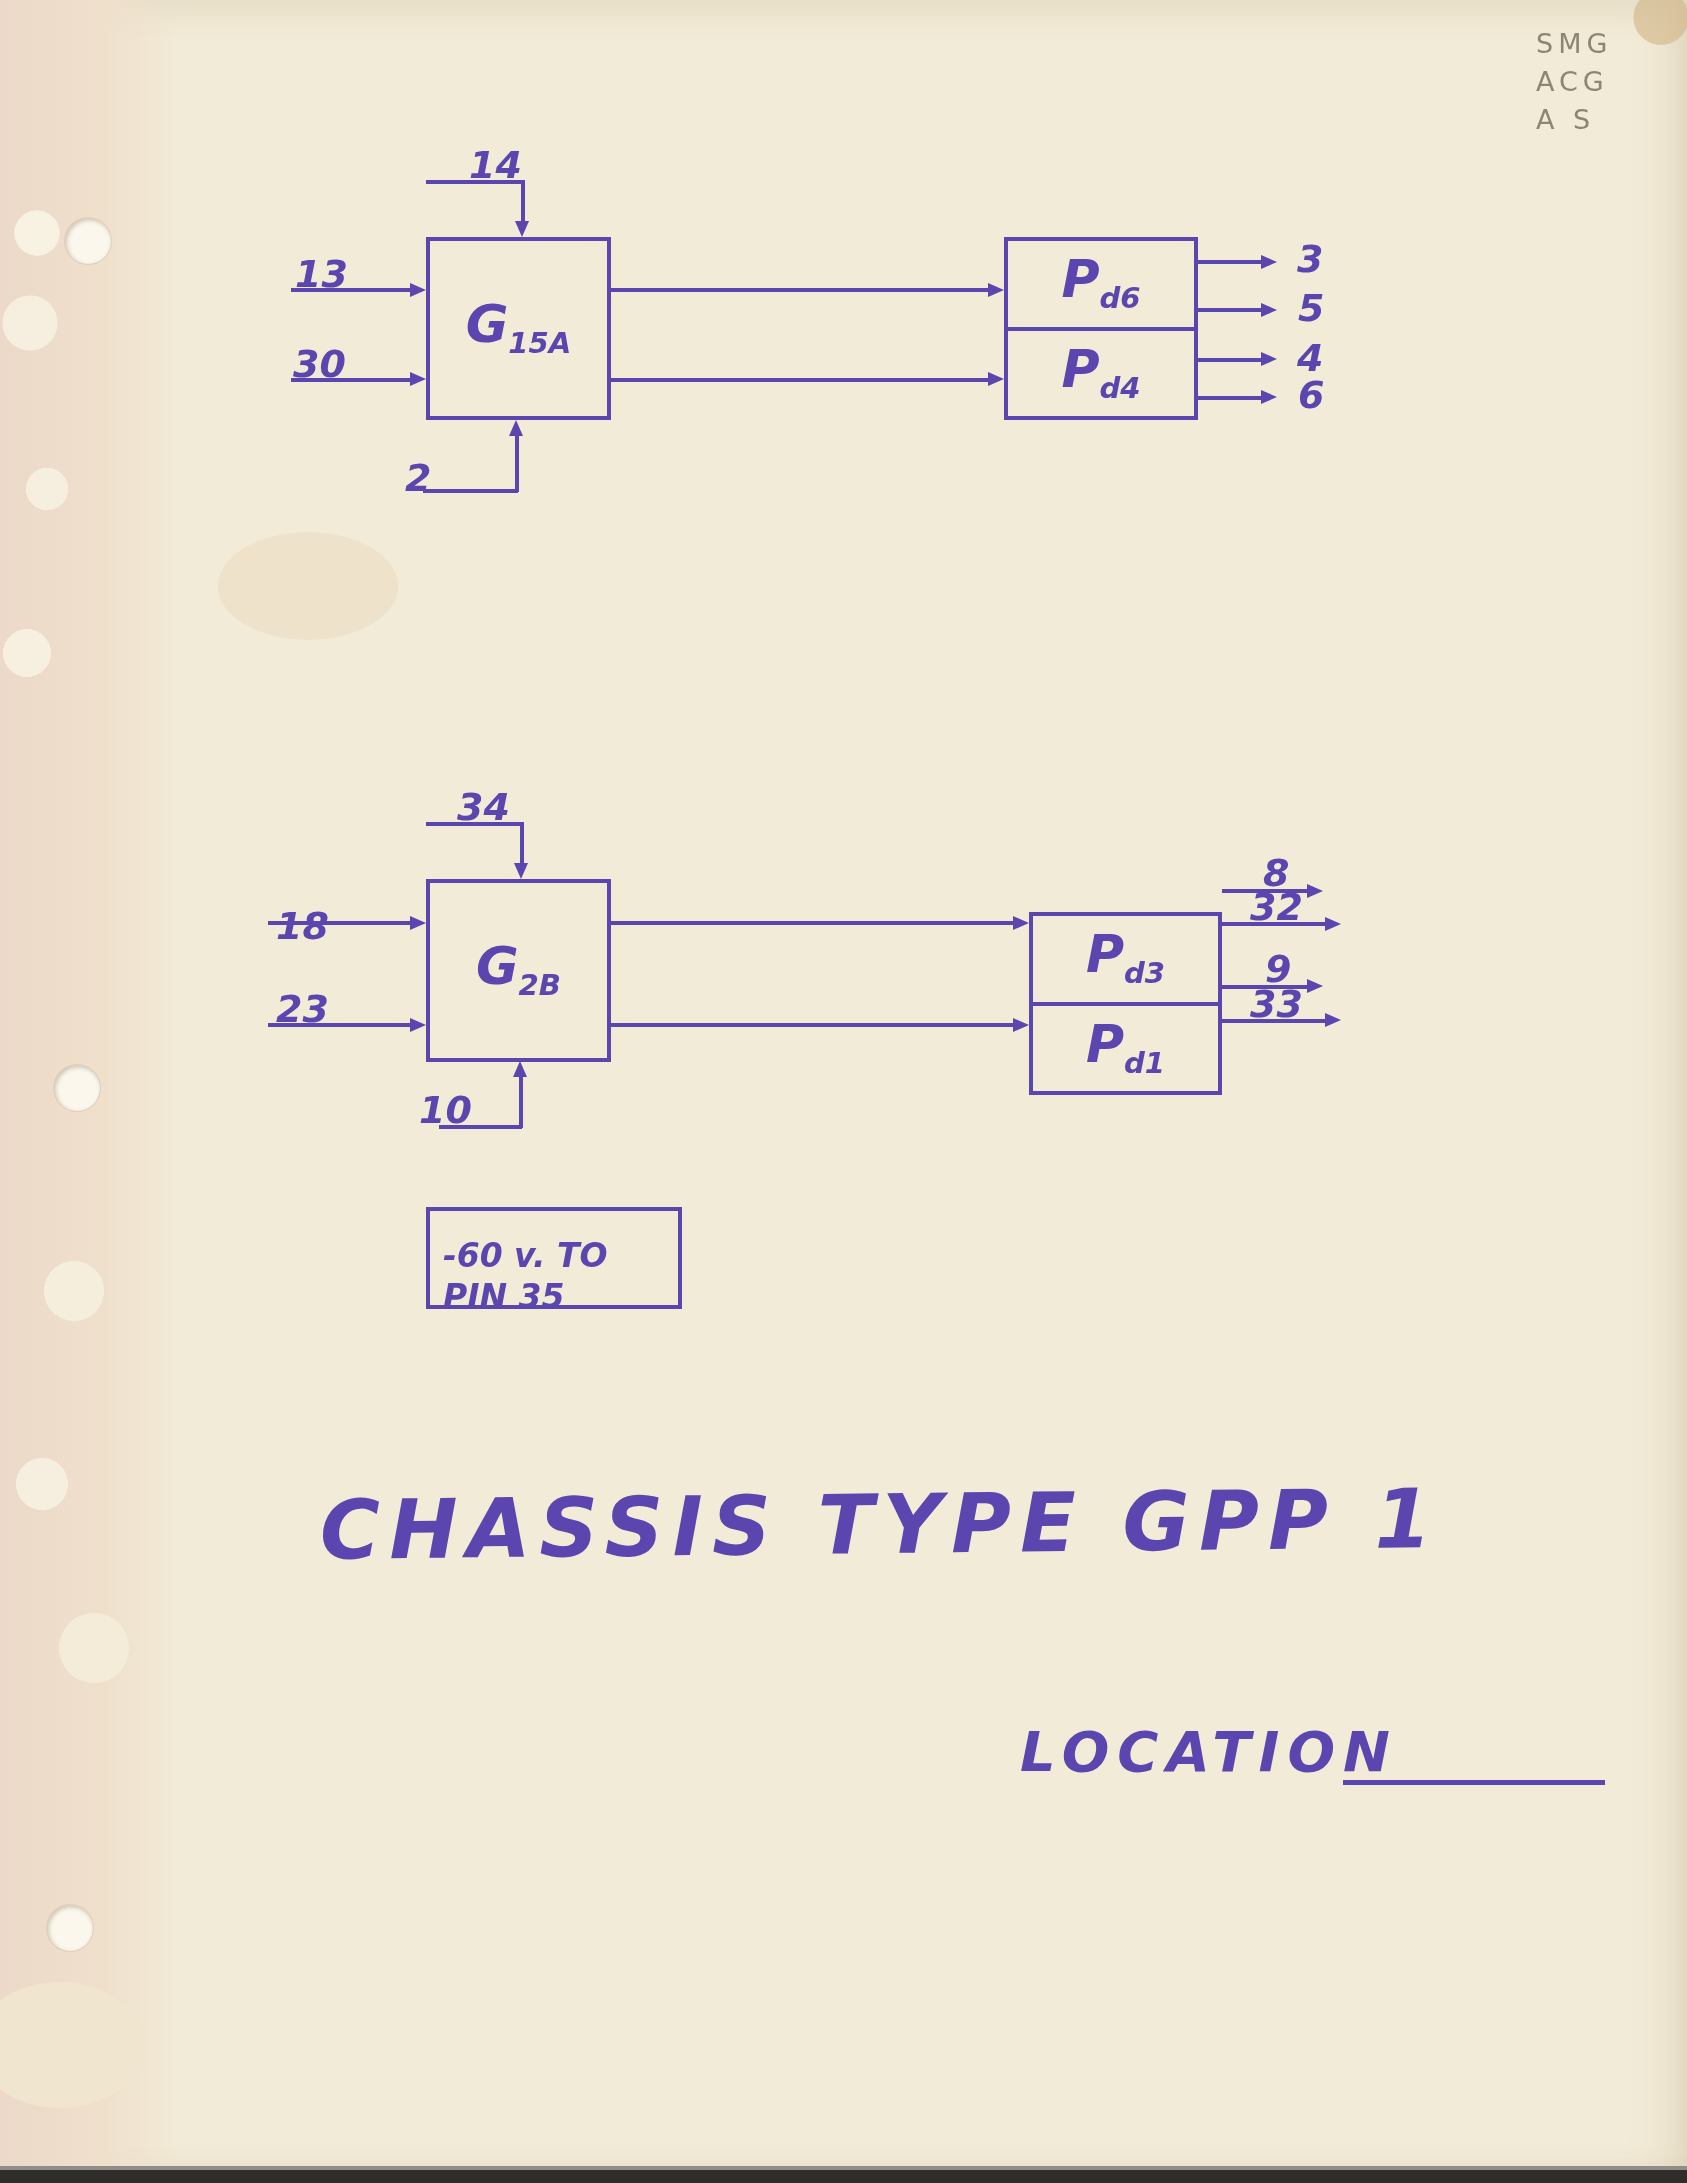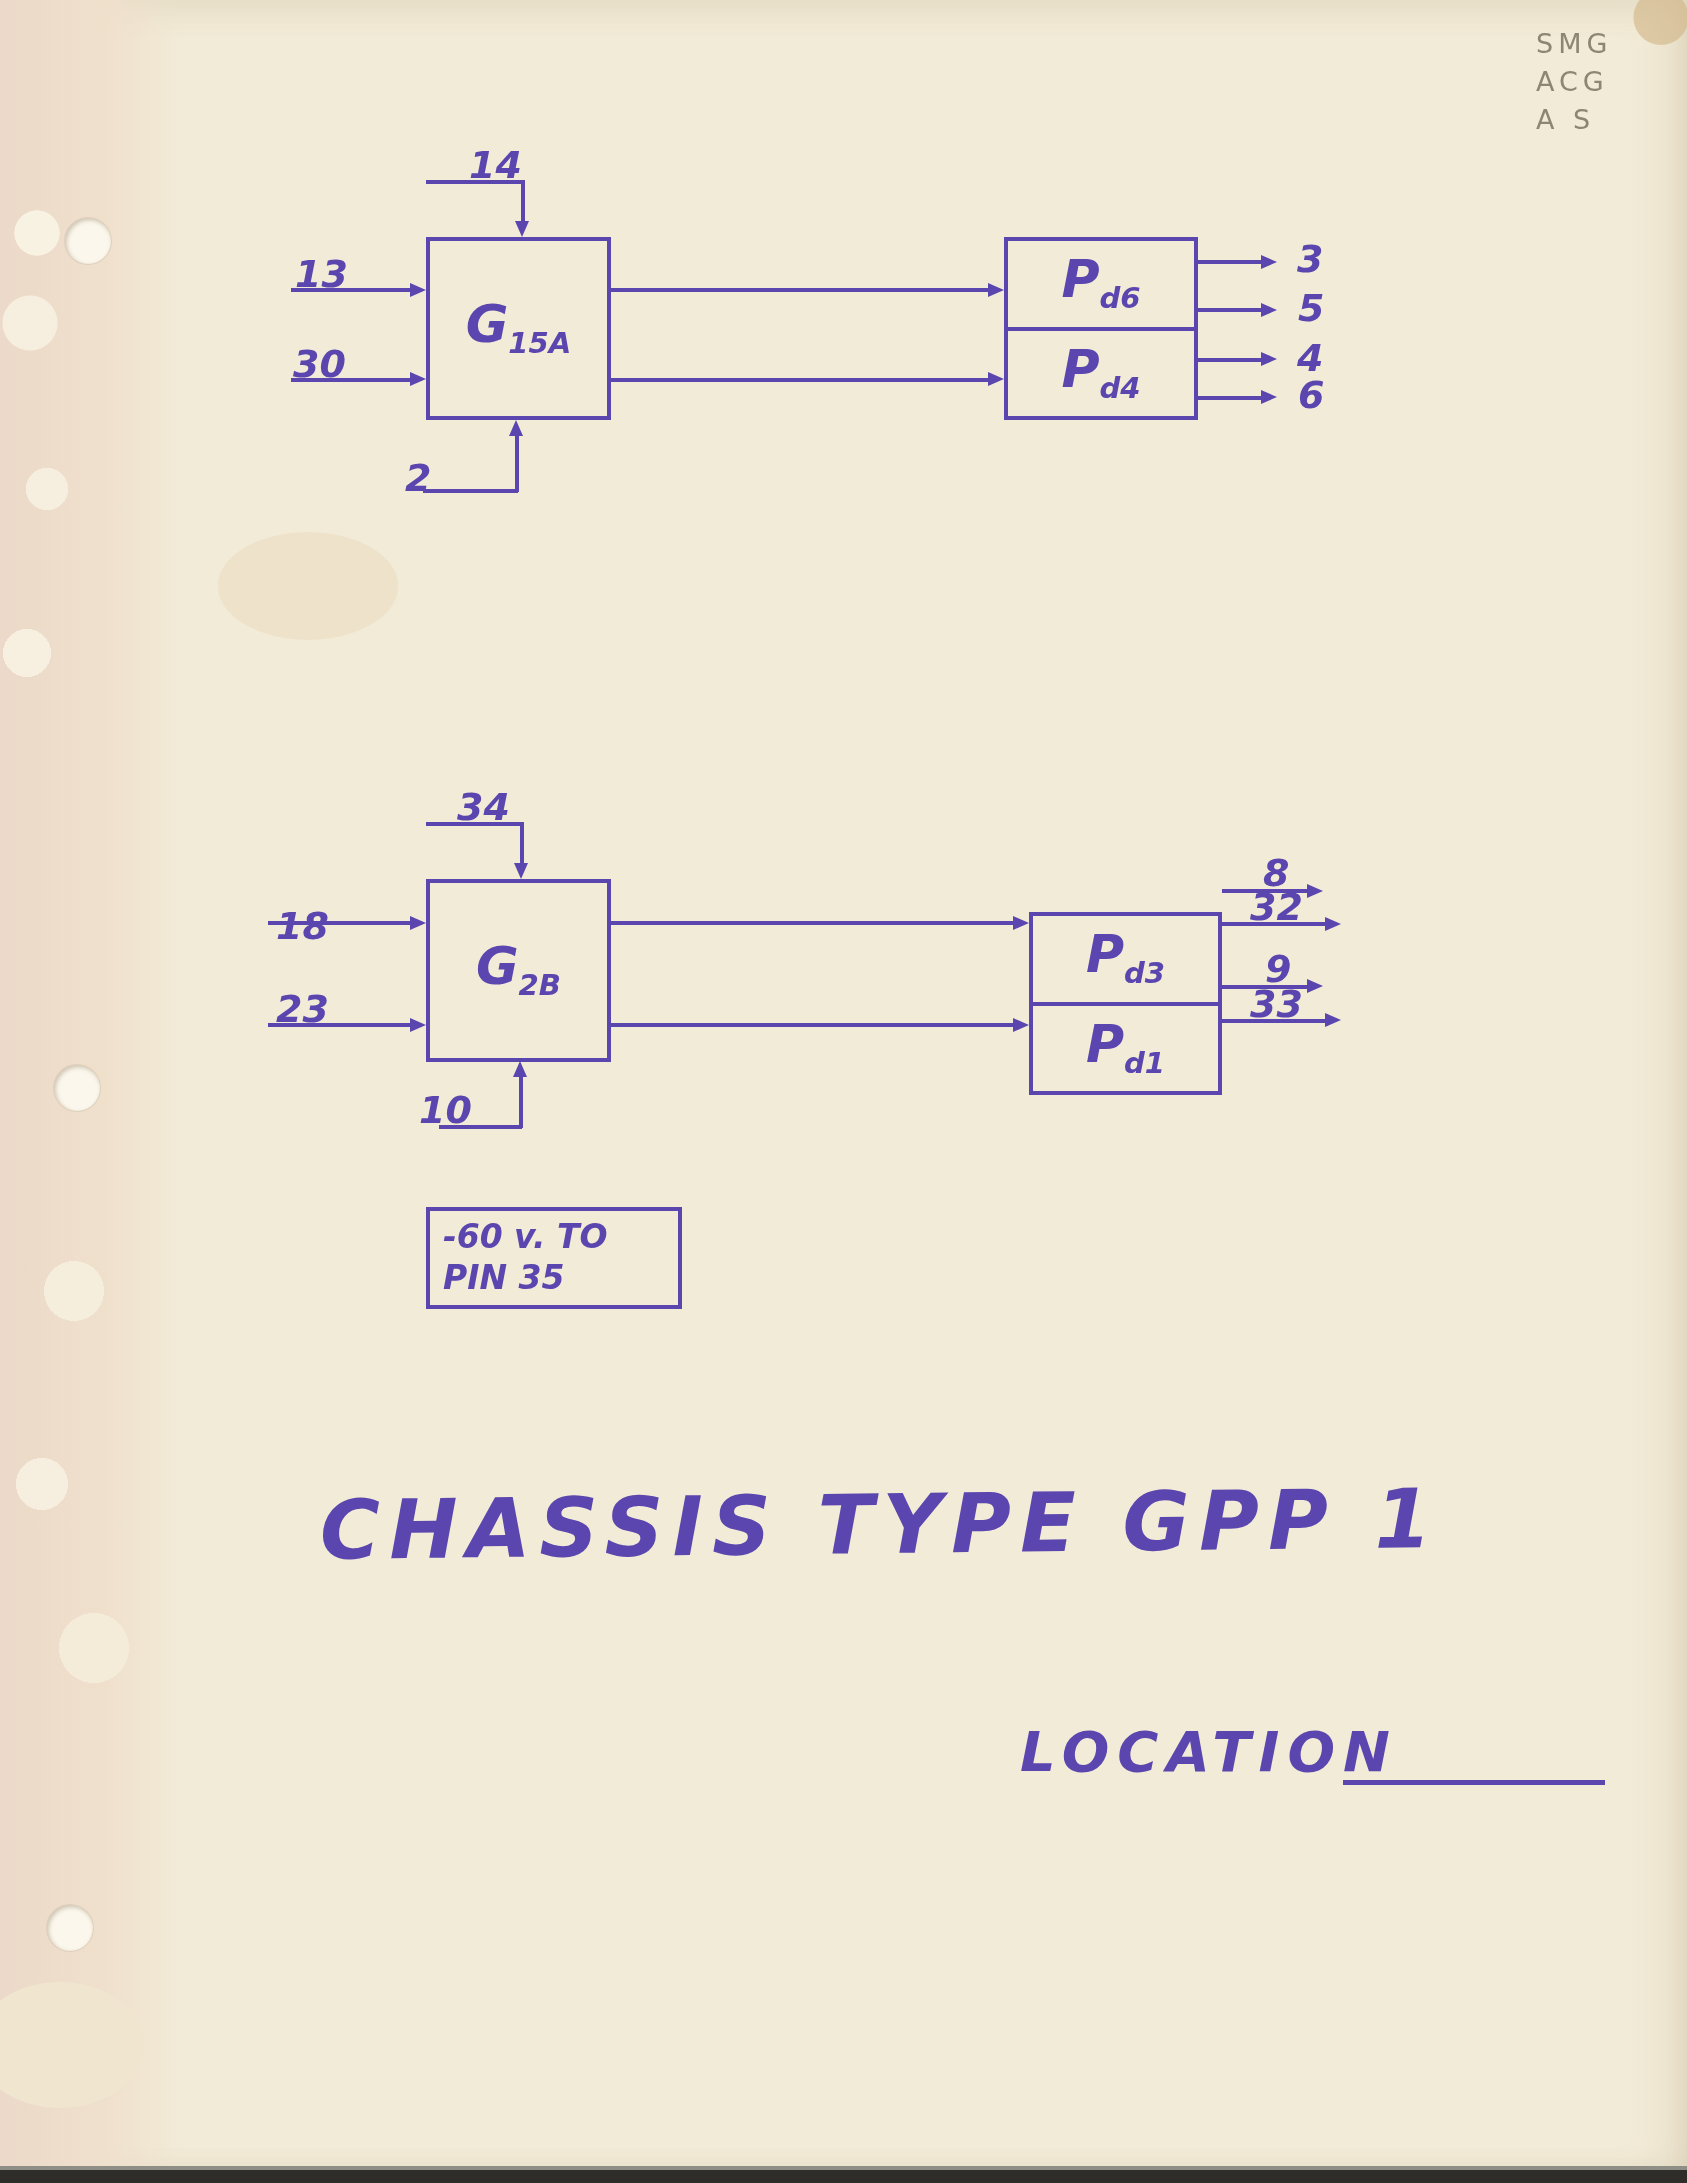--- a/index.html
+++ b/index.html
@@ -43,21 +43,21 @@
           border-top:16px solid var(--ink); }
   .ah-u { position:absolute; width:0; height:0;
           border-left:7.4px solid transparent; border-right:7.4px solid transparent;
           border-bottom:16px solid var(--ink); }
   .num { position:absolute; font-size:38px; font-weight:bold; }
   .dualbox { position:absolute; border:4px solid var(--ink); display:flex; flex-direction:column; }
   .cell { flex:1; display:flex; align-items:center; justify-content:center; }
   .cell + .cell { border-top:4px solid var(--ink); }
   .tube { font-size:52px; font-weight:bold; line-height:1; }
   .tube sub { font-size:56%; font-weight:bold; }
-  .notebox { position:absolute; border:4px solid var(--ink); padding:5px 13px;
+  .notebox { position:absolute; border:4px solid var(--ink); padding:24px 13px;
              font-size:33px; font-weight:bold; line-height:1.25; }
   .title { position:absolute; font-size:82px; font-weight:bold; letter-spacing:9px;
            transform:rotate(-0.6deg); white-space:nowrap; }
   .loc   { position:absolute; font-size:56px; font-weight:bold; letter-spacing:8px; }
   .pencil { position:absolute; color:var(--pencil); font-size:27px; letter-spacing:5px;
             line-height:38px; font-family:"DejaVu Sans", sans-serif; }
 </style>
 </head>
 <body>
 

